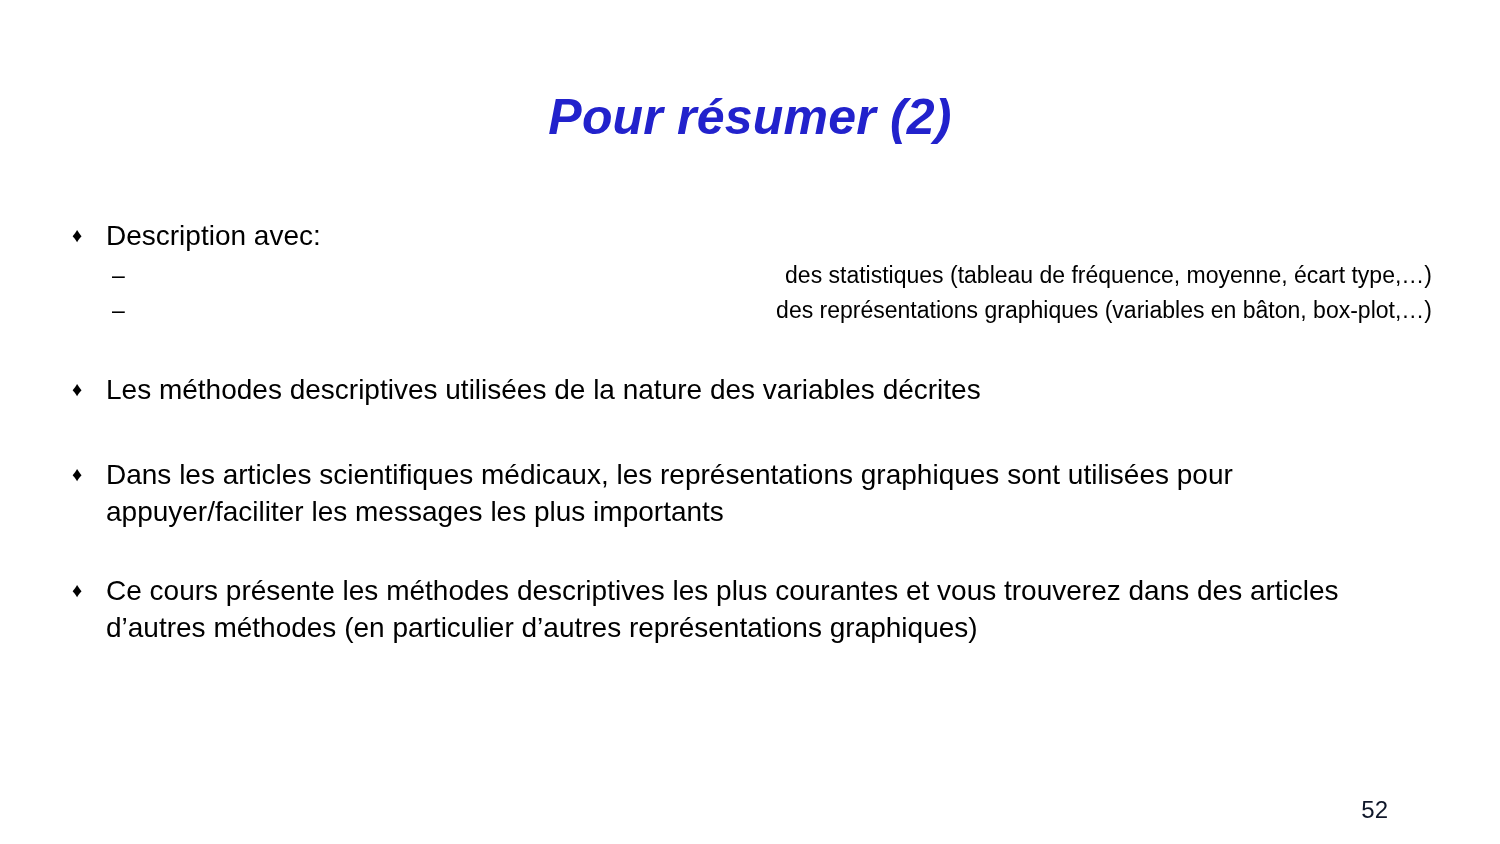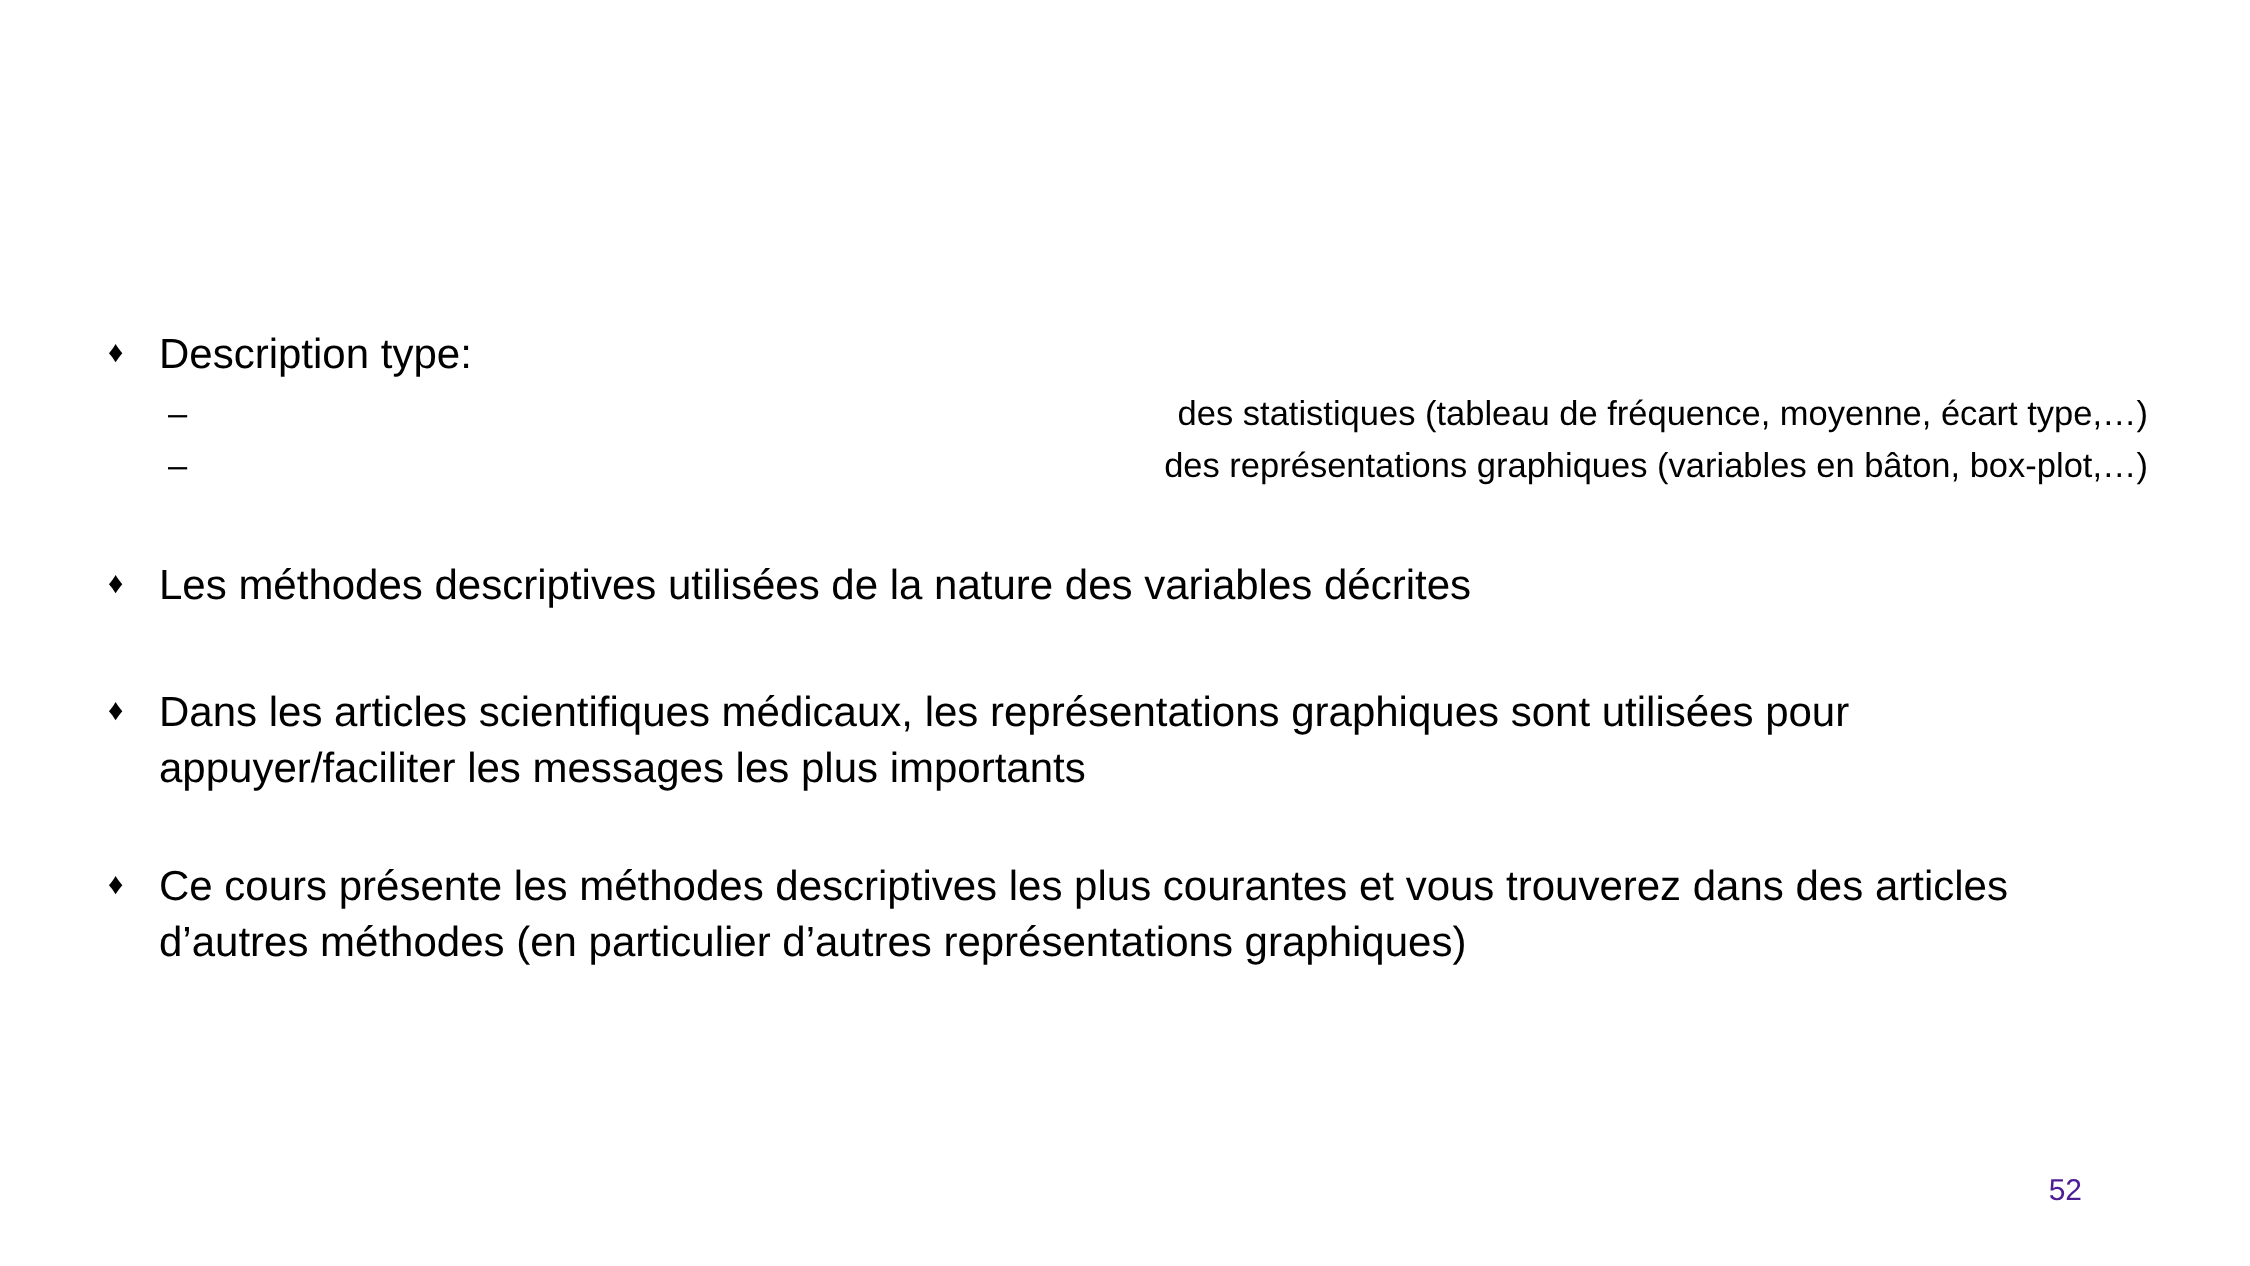--- a/index.html
+++ b/index.html
@@ -70,36 +70,37 @@
   }
   .bullet-l2 .text {
     flex: 1 1 auto;
     text-align: right;
   }
   .gap-sm { height: 38px; }
   .gap-md { height: 44px; }
   .page-number {
     position: absolute;
     right: 112px;
-    bottom: 38px;
-    font-size: 20px;
-    color: #4c1d95;
+    bottom: 20px;
+    font-size: 24px;
+    color: #0f172a;
   }
 </style>
 </head>
 <body>
 
 <div class="slide">
 
+  <div class="slide-title">Pour résumer (2)</div>
 
   <div class="body-block">
 
     <div class="bullet-l1">
       <span class="marker">♦</span>
-      <span class="text">Description type:</span>
+      <span class="text">Description avec:</span>
     </div>
     <div class="sub-list">
       <div class="bullet-l2">
         <span class="marker">–</span>
         <span class="text">des statistiques (tableau de fréquence, moyenne, écart type,…)</span>
       </div>
       <div class="bullet-l2">
         <span class="marker">–</span>
         <span class="text">des représentations graphiques (variables en bâton, box-plot,…)</span>
       </div>

